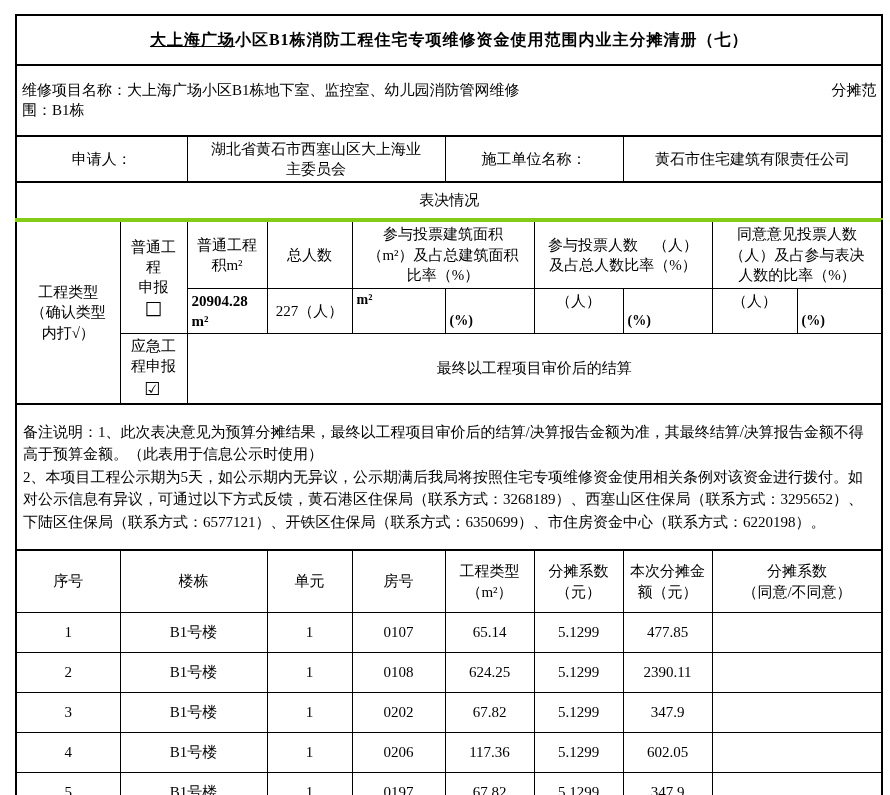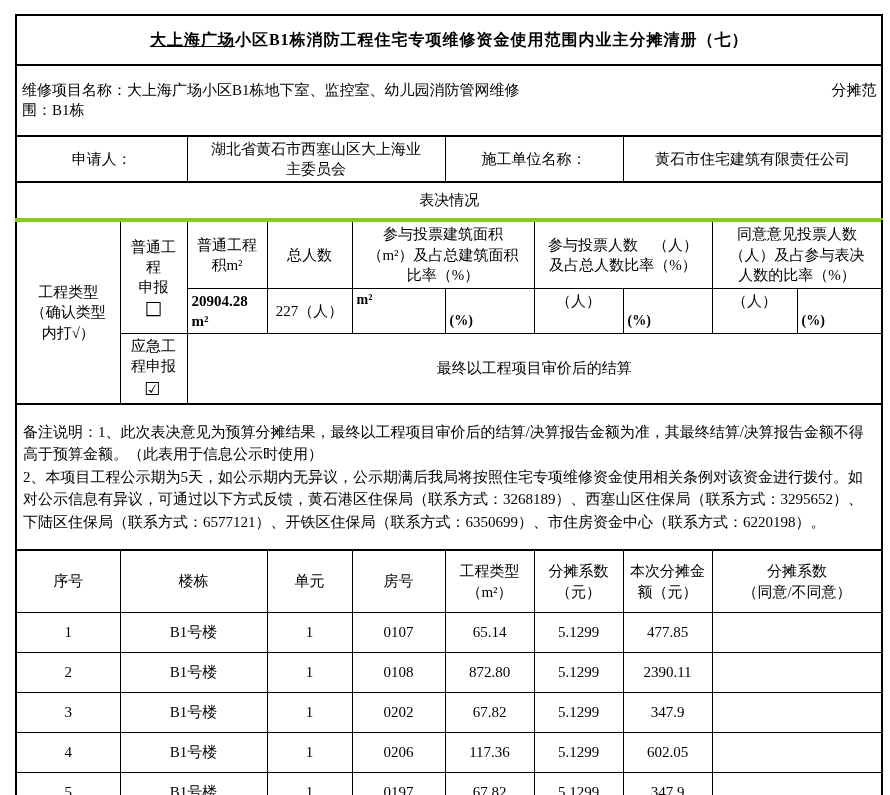--- a/index.html
+++ b/index.html
@@ -197,21 +197,21 @@
     <td>65.14</td>
     <td>5.1299</td>
     <td>477.85</td>
     <td colspan="2"></td>
   </tr>
   <tr class="r-owner">
     <td>2</td>
     <td colspan="2">B1号楼</td>
     <td>1</td>
     <td>0108</td>
-    <td>872.80</td>
+    <td>624.25</td>
     <td>5.1299</td>
     <td>2390.11</td>
     <td colspan="2"></td>
   </tr>
   <tr class="r-owner">
     <td>3</td>
     <td colspan="2">B1号楼</td>
     <td>1</td>
     <td>0202</td>
     <td>67.82</td>

